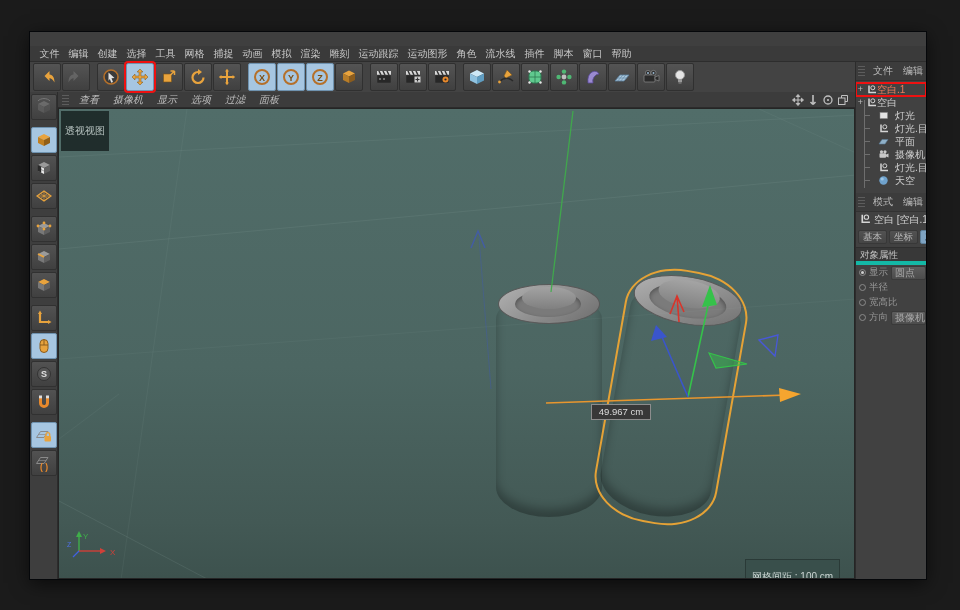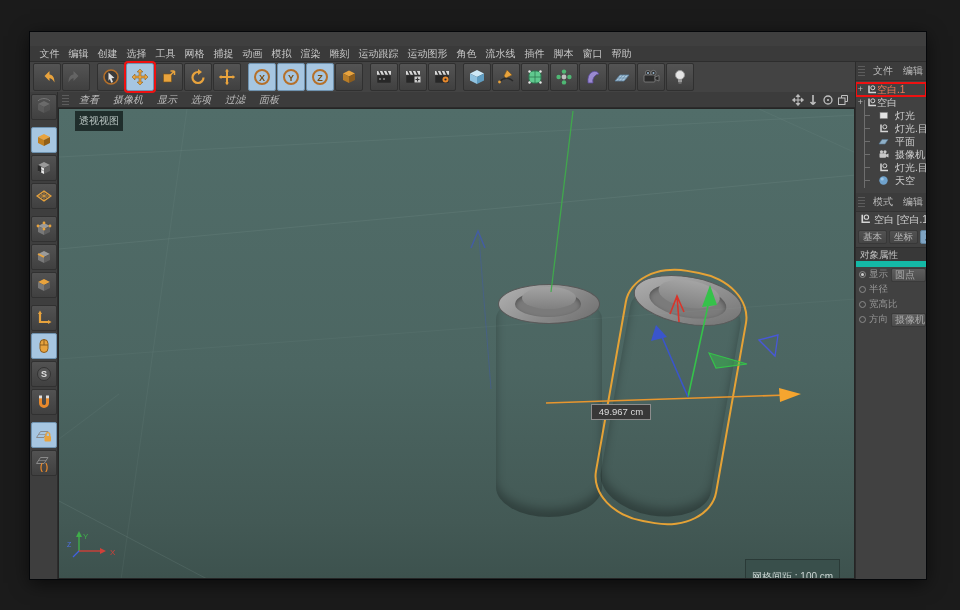--- a/index.html
+++ b/index.html
@@ -37,22 +37,22 @@
   
   .viewport{position:absolute;left:28px;top:60px;width:797px;height:487px;}
   .vp-menubar{position:absolute;left:0;top:0;width:797px;height:16px;background:#3c3c3c;
               border-bottom:1px solid #2b2b2b;display:flex;align-items:center;padding-left:4px;box-sizing:border-box;}
   .vp-menu-item{font-size:10px;color:#bdbdbd;padding:0 7px;font-style:italic;}
   .grip{width:7px;height:10px;margin-right:3px;background:repeating-linear-gradient(#5d5d5d 0 1px,transparent 1px 3px);flex:none;}
   .vp-nav{margin-left:auto;display:flex;gap:3px;padding-right:6px;}
   .vp-canvas{position:absolute;left:0;top:16px;width:797px;height:471px;
              background:linear-gradient(180deg,#516d69 0%,#4c6662 55%,#435955 88%,#3d524e 100%);
              border:1px solid #252525;box-sizing:border-box;overflow:hidden;}
-  .vp-label{position:absolute;left:16px;top:2px;background:rgba(22,32,30,.82);color:#b7c3c0;
-            font-size:10px;padding:3px 4px;z-index:6;}
+  .vp-label{position:absolute;left:2px;top:2px;background:rgba(22,32,30,.82);color:#b7c3c0;
+            font-size:10px;padding:13px 4px;z-index:6;}
   .measure-label{position:absolute;left:532px;top:295px;width:58px;height:14px;background:#383838;
                  border:1px solid #8d8d8d;color:#dcdcdc;font-size:9.5px;text-align:center;line-height:14px;z-index:7;}
   .grid-label{position:absolute;left:686px;top:450px;background:#394f4b;border:1px solid #2a3a37;
               color:#ccd6d4;font-size:10px;padding:10px 6px;z-index:7;white-space:nowrap;}
   .overlay{position:absolute;left:0;top:0;z-index:5;}
   
   .battery{position:absolute;z-index:2;}
   .bat-body{position:absolute;left:0;}
   .bat-cap,.bat-ring,.bat-btn{position:absolute;border-radius:50%;}
   .battery.sel::after{content:"";position:absolute;inset:-6px;border:2px solid #e5a236;border-radius:56px/42px;}
@@ -69,21 +69,21 @@
   .om-row.selected .olabel{color:#ef7d5d;}
   .om-row.child{padding-left:8px;gap:6px;}
   .twig{width:6px;height:1px;background:#6e6e6e;flex:none;margin-right:1px;}
   .treeline{position:absolute;left:8px;width:1px;background:#6e6e6e;}
   .am-title{display:flex;align-items:center;height:16px;padding-left:3px;gap:3px;background:#414141;}
   .am-title .tlabel{font-size:10px;color:#d2d2d2;white-space:nowrap;}
   .tabs{display:flex;gap:2px;padding:2px 2px 3px 2px;}
   .tab{font-size:9.5px;color:#b8b8b8;background:linear-gradient(#525252,#454545);border:1px solid #383838;
        padding:0 4px;height:12px;line-height:12px;border-radius:2px;white-space:nowrap;}
   .tab.active{background:#7ea3c2;color:#15202b;border-color:#5d7f9a;}
-  .section-hdr{height:13px;line-height:13px;background:#383838;border-top:1px solid #2f2f2f;border-bottom:6px solid #14b8a6;
+  .section-hdr{height:13px;line-height:13px;background:#383838;border-top:1px solid #2f2f2f;border-bottom:4px solid #14b8a6;
                color:#c2c2c2;font-size:9.5px;padding-left:4px;}
   .prop-row{display:flex;align-items:center;height:15px;padding-left:3px;gap:3px;overflow:hidden;}
   .radio{width:7px;height:7px;border:1px solid #8a8a8a;border-radius:50%;flex:none;position:relative;box-sizing:border-box;}
   .radio.filled::after{content:"";position:absolute;left:1px;top:1px;width:3px;height:3px;border-radius:50%;background:#cfcfcf;}
   .plabel{font-size:9.5px;color:#979797;white-space:nowrap;flex:none;}
   .pvalue{flex:1;height:12px;line-height:12px;font-size:10px;color:#a8a8a8;padding:0 3px;white-space:nowrap;overflow:hidden;min-width:0;}
   .pvalue.dropdown{background:linear-gradient(#5e5e5e,#4c4c4c);border:1px solid #3a3a3a;border-radius:2px;}
   .pvalue.field{background:#4e4e4e;border:1px solid #3a3a3a;border-radius:2px;margin-top:36px;}
 </style>
 </head>

